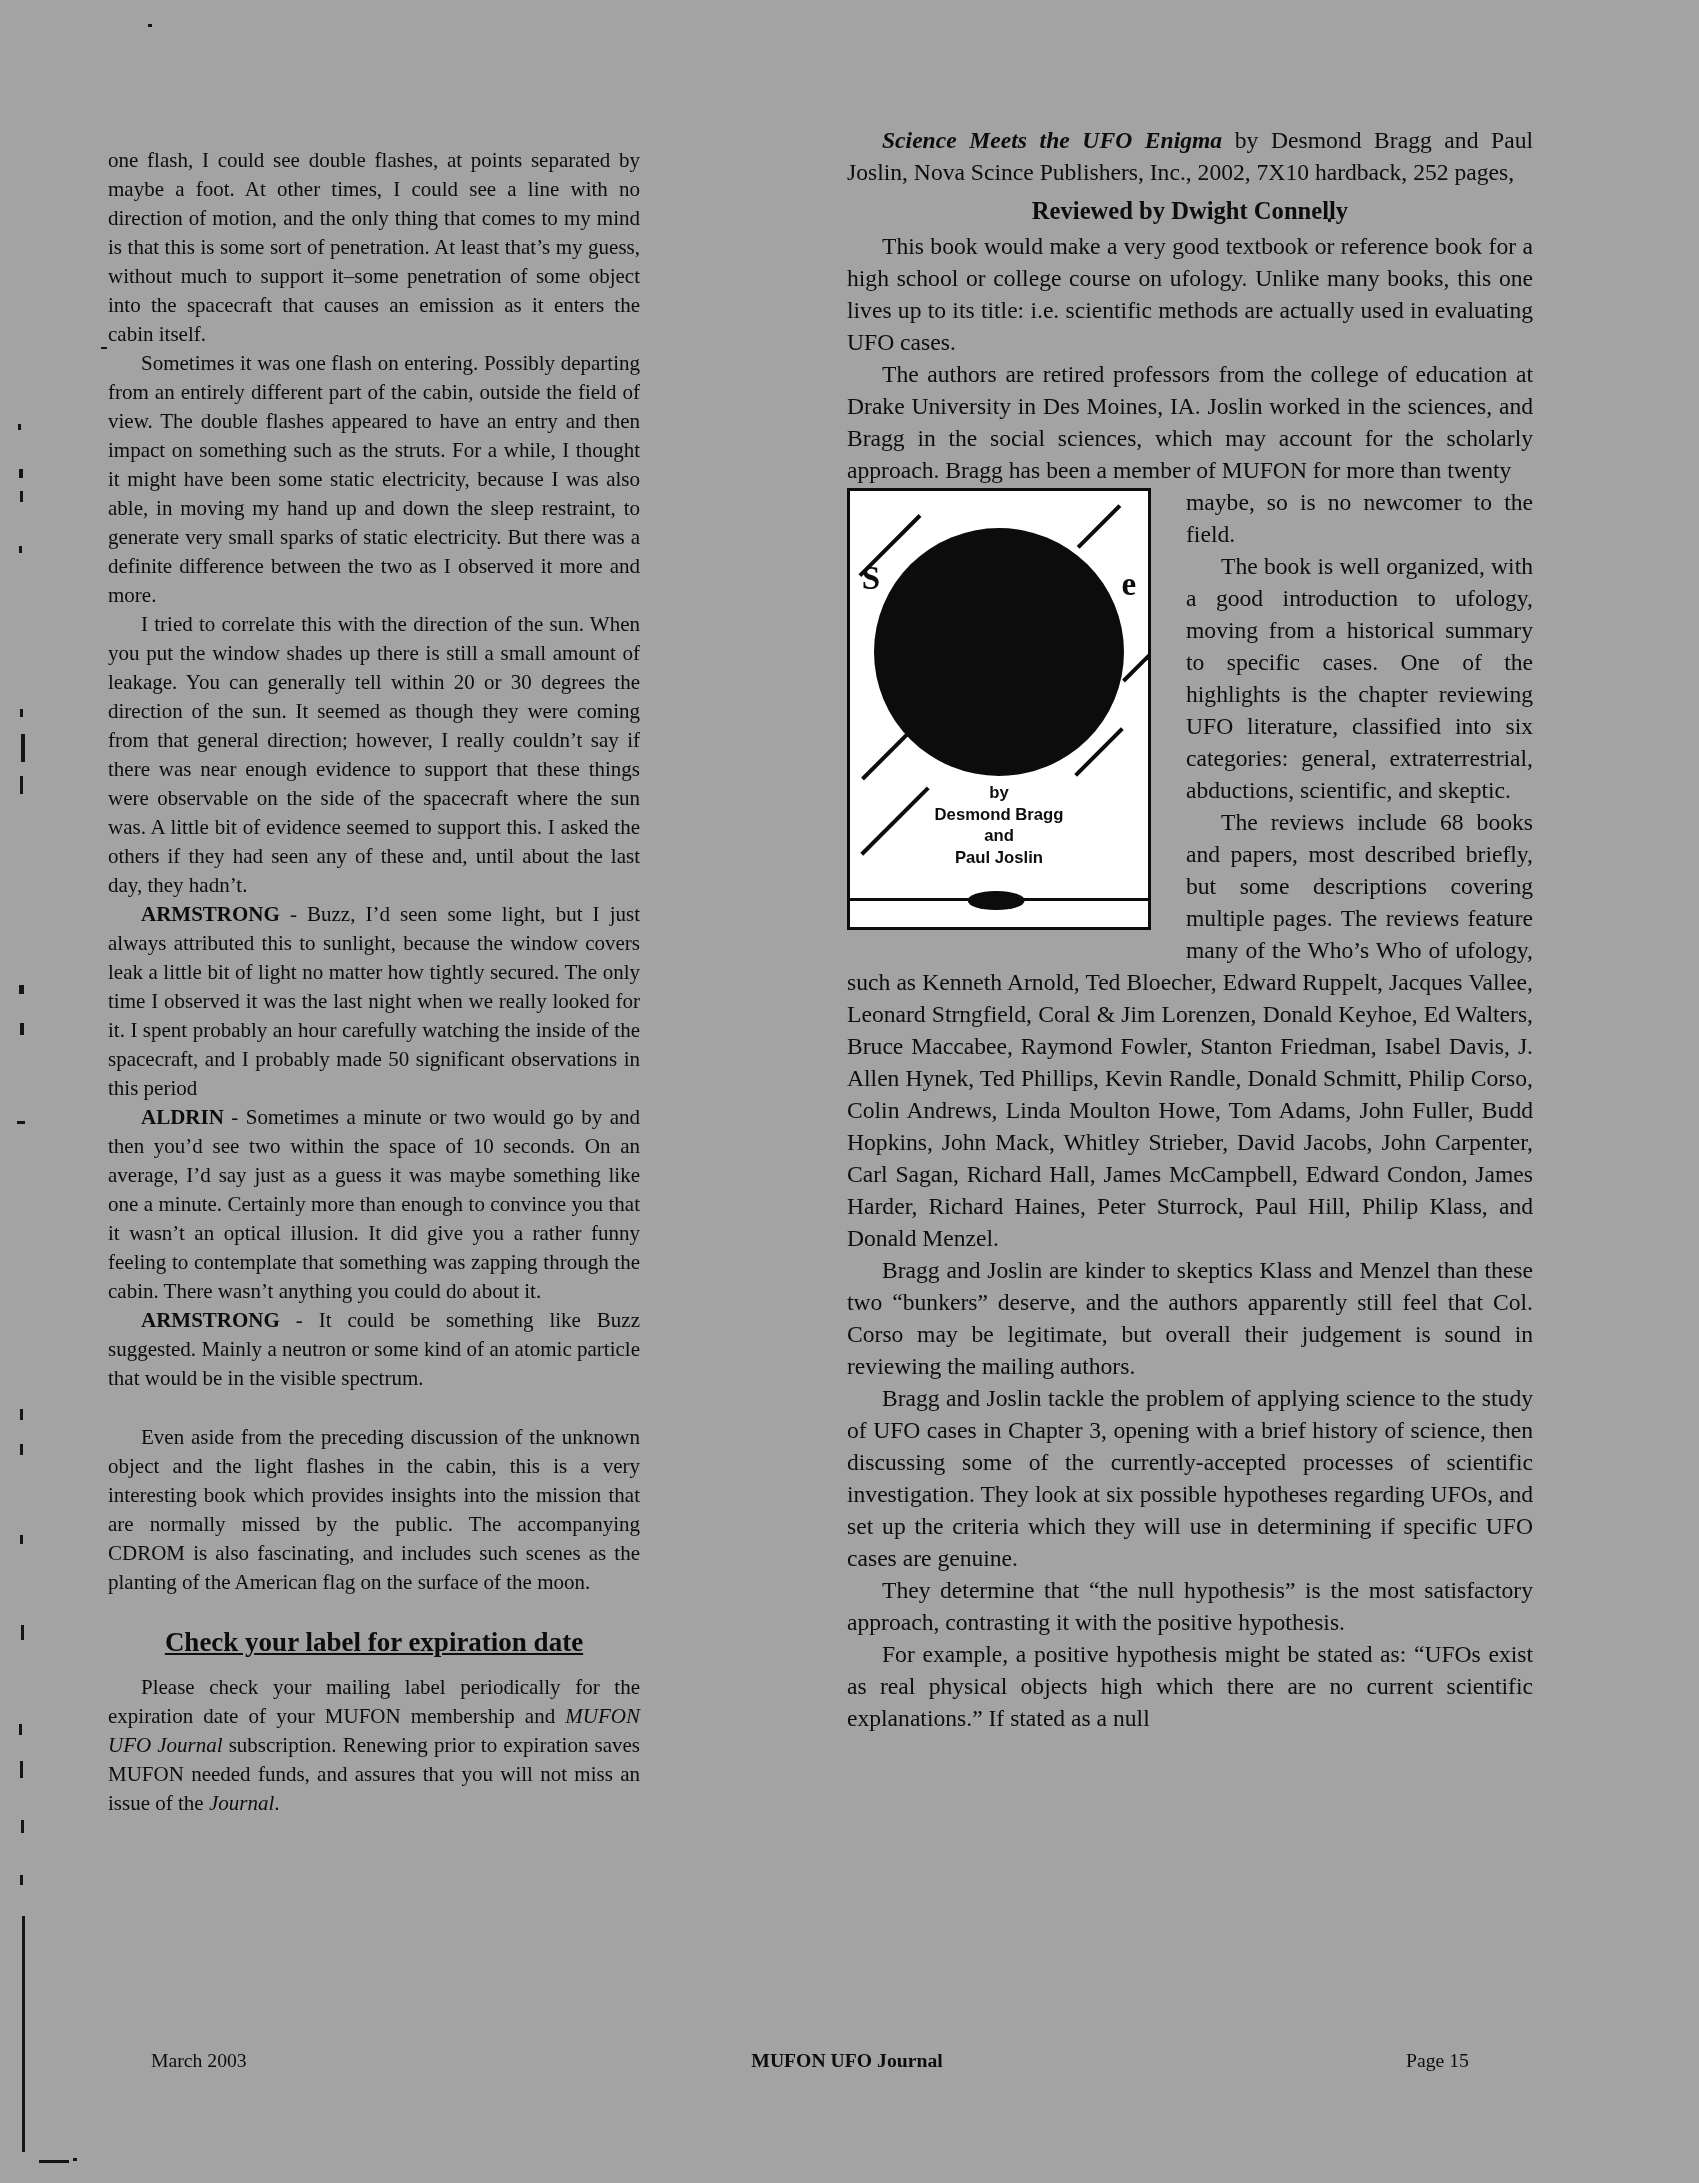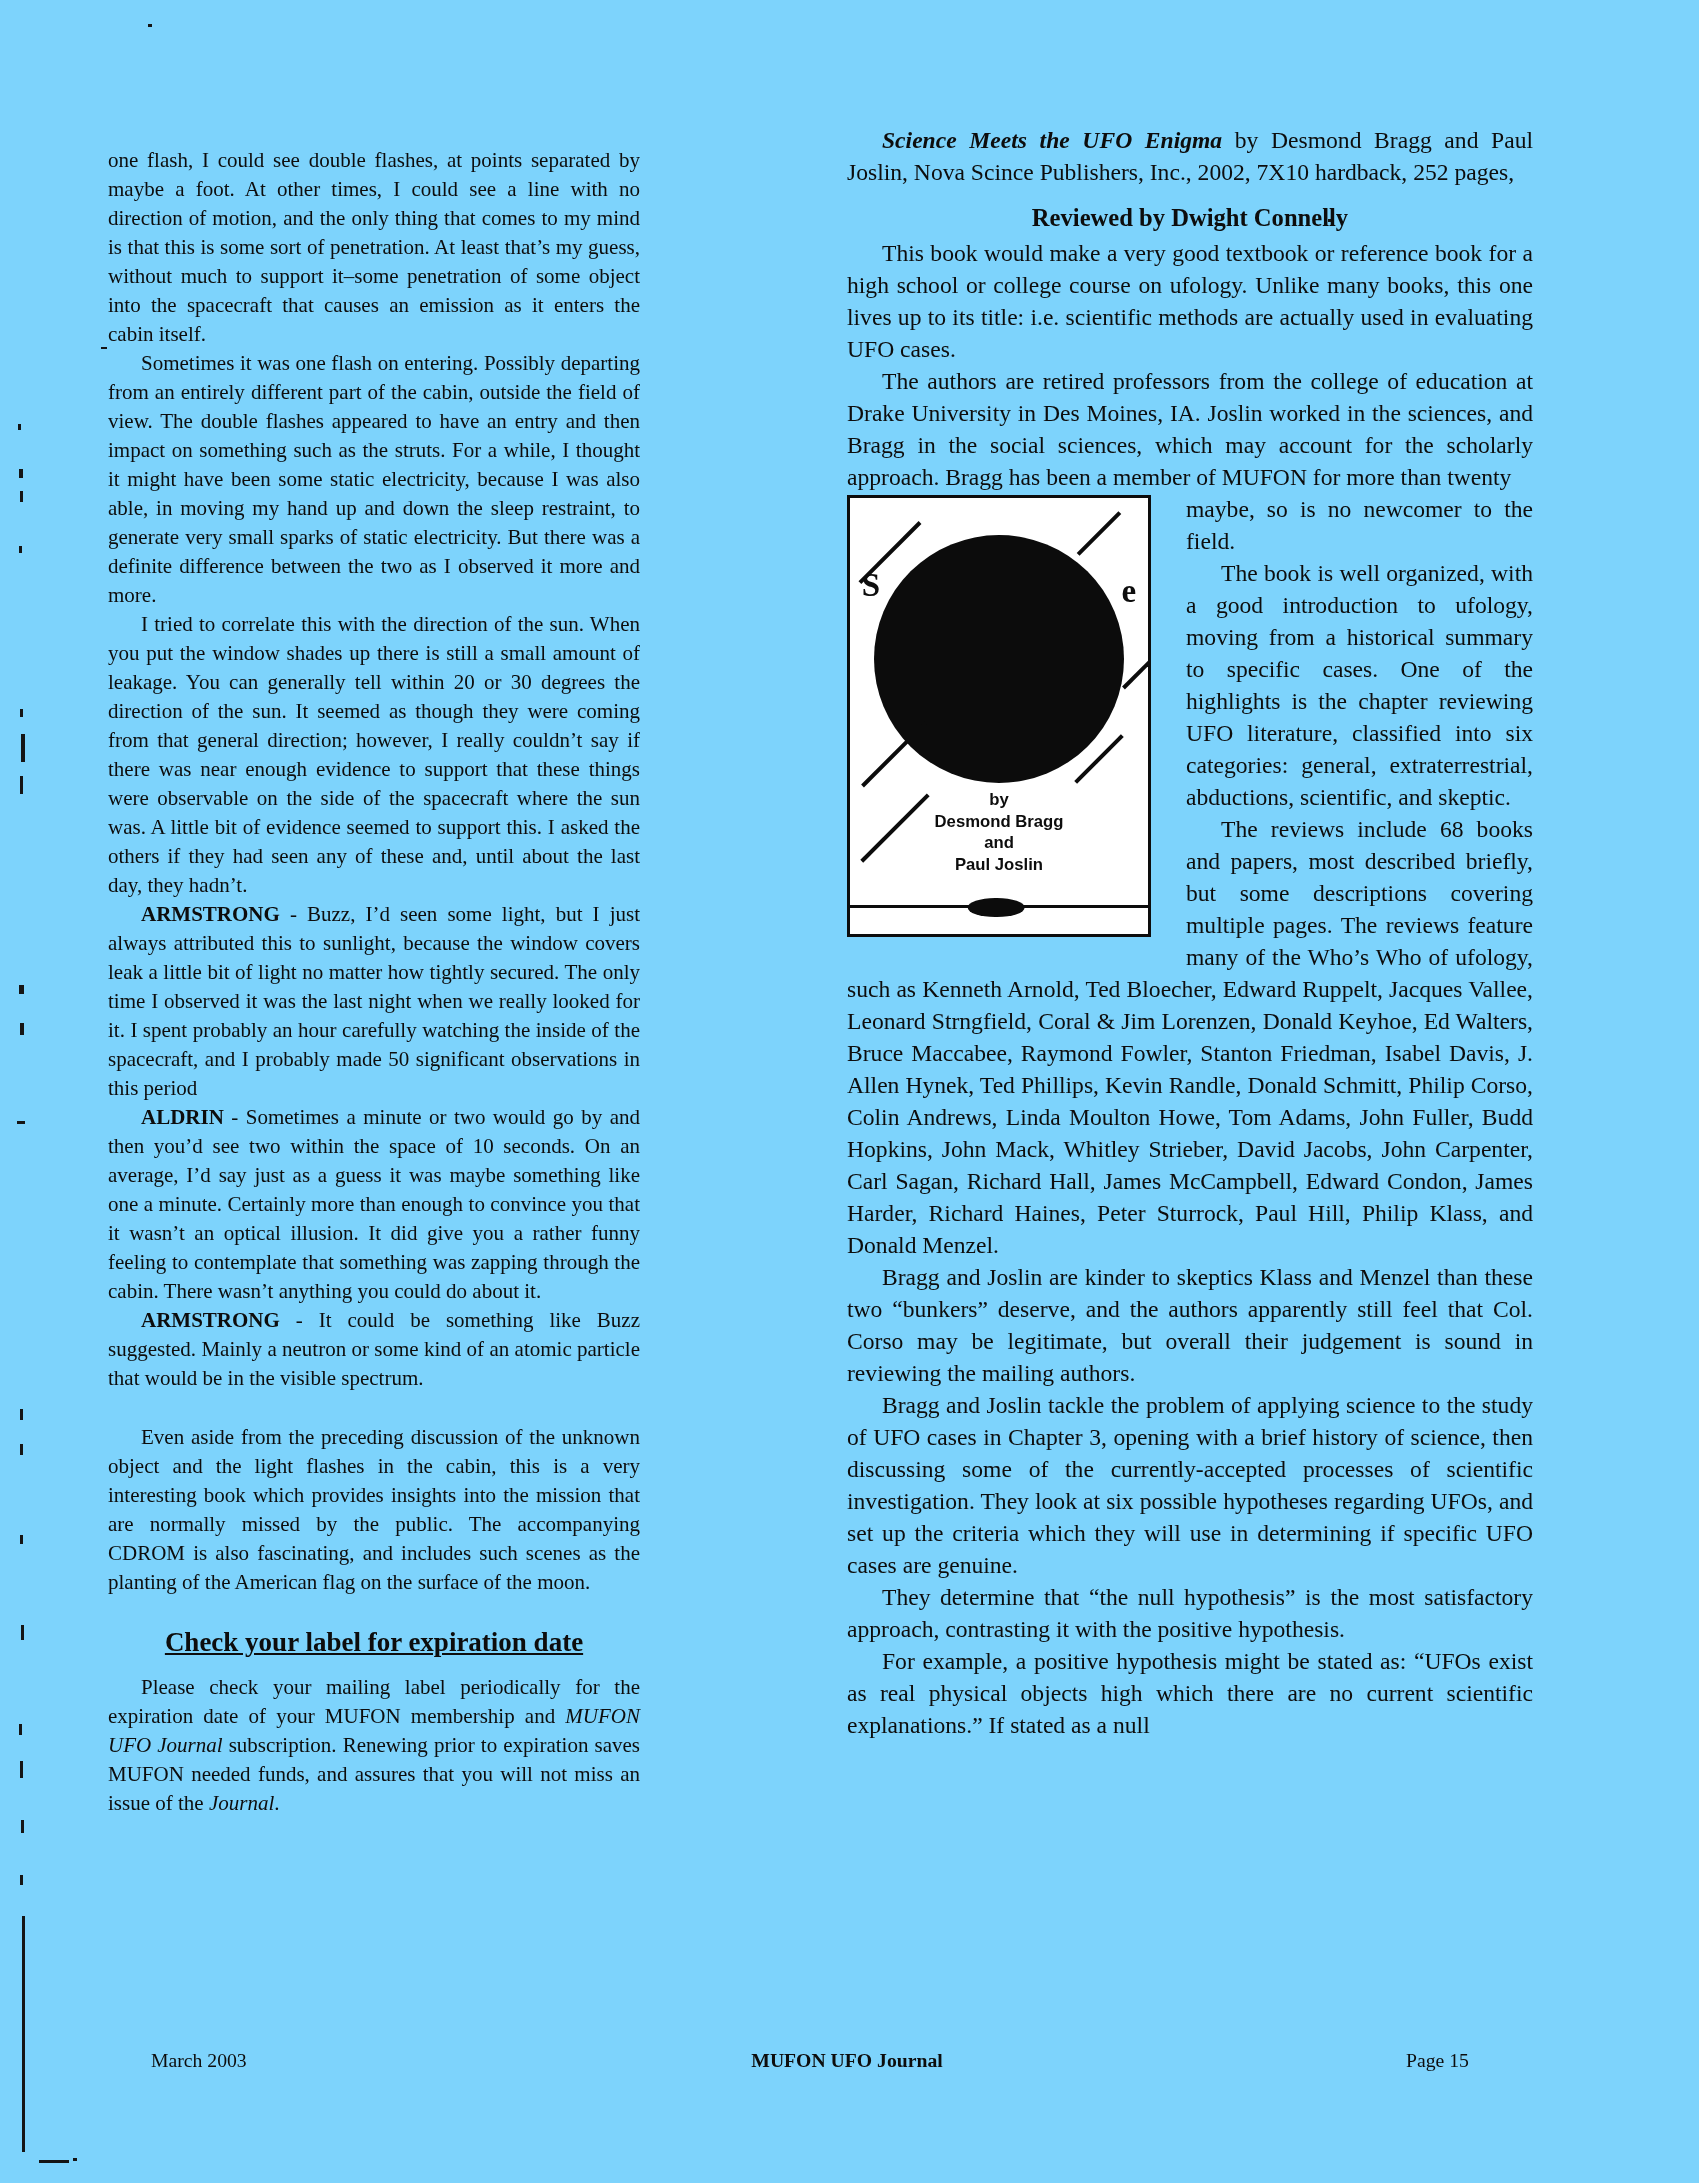--- a/index.html
+++ b/index.html
@@ -1,32 +1,32 @@
 <!DOCTYPE html>
 <html><head>
 <meta charset="utf-8">
 <style>
   html,body{margin:0;padding:0;background:#e8e8e8;}
-  .page{position:relative;width:1699px;height:2184px;background:#7dd3fc;overflow:hidden;
+  .page{position:relative;width:1699px;height:2184px;background:#a3a3a3;overflow:hidden;
         font-family:"Liberation Serif","DejaVu Serif",serif;color:#0d0d0d;
         -webkit-font-smoothing:antialiased;}
   p{margin:0;text-align:justify;}
   
   .lc{position:absolute;left:108px;top:146px;width:532px;font-size:21px;line-height:29px;}
   .lc .ind{text-indent:33px;}
   .gap-top{margin-top:29.6px;}
   .speaker{font-weight:bold;}
   .label-heading{font-weight:bold;font-size:27px;line-height:33px;text-align:center;
                  margin:29.6px 0 13.8px 0;text-indent:0;text-decoration:underline;}
   .it{font-style:italic;}
   
   .rc{position:absolute;left:847px;top:124px;width:686px;font-size:23.6px;line-height:32px;}
   .rc .ind{text-indent:35px;}
   .book-title{font-style:italic;font-weight:bold;}
-  .reviewed{text-align:center;font-weight:bold;font-size:24.6px;margin:14px 0 3px 0;}
+  .reviewed{text-align:center;font-weight:bold;font-size:24.6px;margin:7px 0 3px 0;}
   
   .cover{float:left;width:298px;height:436px;border:3.9px solid #0d0d0d;position:relative;
          margin:2px 35px 15.8px 0;background:#fff;overflow:hidden;}
   .cover-circle{position:absolute;left:23.6px;top:37px;width:250px;height:248px;border-radius:50%;
                 background:#0c0c0c;z-index:2;}
   .cover-letter{position:absolute;z-index:1;font-weight:bold;font-size:33px;
                 font-family:"Liberation Serif",serif;}
   .cl-left{left:11.8px;top:71px;}
   .cl-right{right:11.8px;top:77px;}
   .ray{position:absolute;width:3.9px;background:#0c0c0c;transform:rotate(45deg);z-index:3;}

